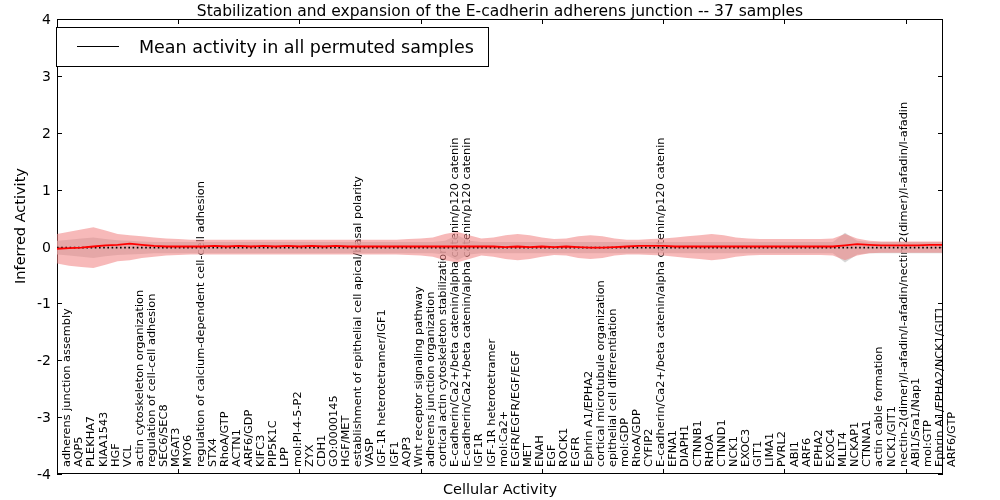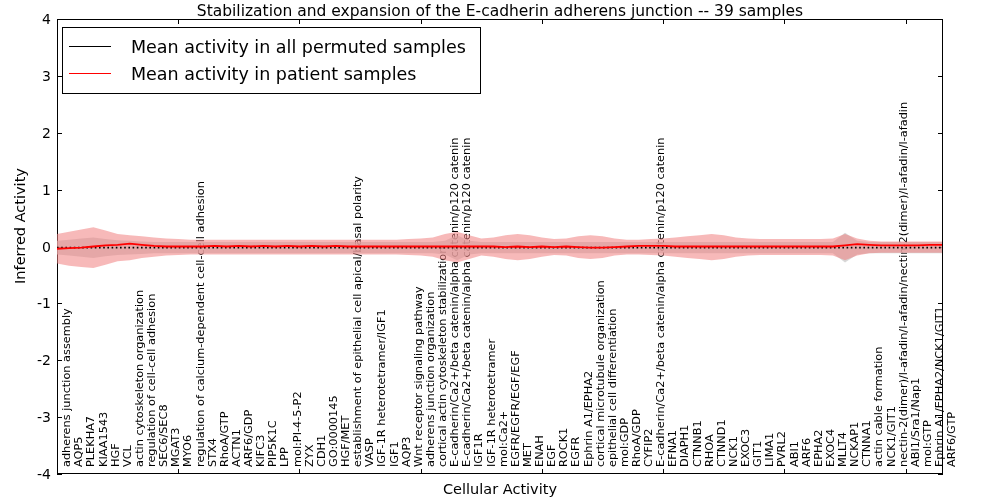--- a/index.html
+++ b/index.html
@@ -89,24 +89,24 @@
     line-height: 1;
     color: #000;
     white-space: nowrap;
     transform-origin: 0 0;
     transform: rotate(-90deg);
     pointer-events: auto;
   }
   
   #legend {
     position: absolute;
-    left: 62px; top: 27px;
+    left: 56px; top: 27px;
     border: 1.1px solid #000;
     background: #ffffff;
-    padding: 5px 14px 6px 6px;
+    padding: 5px 14px 6px 20px;
     z-index: 40;
   }
   .legend-row {
     display: flex;
     align-items: center;
     height: 27px;
   }
   .legend-swatch {
     width: 42px; height: 0;
     border-top-width: 1.6px;
@@ -122,21 +122,21 @@
     overflow: hidden;
     z-index: 30;
   }
   #data-svg { display: block; }
 </style>
 </head>
 <body>
 
 <div id="figure">
 
-  <div id="chart-title">Stabilization and expansion of the E-cadherin adherens junction -- 39 samples</div>
+  <div id="chart-title">Stabilization and expansion of the E-cadherin adherens junction -- 37 samples</div>
 
   <div id="plot-frame"></div>
 
   <div id="ylabel">Inferred Activity</div>
 
   <div id="ytick-layer">
       <div class="ytick-label" style="top: 474px; right: 949px;">-4</div>
       <div class="ytick-mark" style="position: absolute; left: 57px; top: 474px;"></div>
       <div class="ytick-mark" style="position: absolute; left: 938px; top: 474px;"></div>
       <div class="ytick-label" style="top: 417.125px; right: 949px;">-3</div>
@@ -270,19 +270,15 @@
         <path d="M0 228.6375 L12.123287671232877 228.6375 L24.246575342465754 228.6375 L36.36986301369863 228.6375 L48.49315068493151 228.6375 L60.61643835616438 228.6375 L72.73972602739725 228.6375 L84.86301369863014 228.6375 L96.98630136986301 228.6375 L109.10958904109589 228.6375 L121.23287671232876 228.6375 L133.35616438356163 228.6375 L145.4794520547945 228.6375 L157.6027397260274 228.6375 L169.72602739726028 228.6375 L181.84931506849315 228.6375 L193.97260273972603 228.6375 L206.0958904109589 228.6375 L218.21917808219177 228.6375 L230.34246575342465 228.6375 L242.46575342465752 228.6375 L254.58904109589042 228.6375 L266.71232876712327 228.6375 L278.83561643835617 228.6375 L290.958904109589 228.6375 L303.0821917808219 228.6375 L315.2054794520548 228.6375 L327.32876712328766 228.6375 L339.45205479452056 228.6375 L351.5753424657534 228.6375 L363.6986301369863 228.6375 L375.82191780821915 228.6375 L387.94520547945206 228.6375 L400.06849315068496 228.6375 L412.1917808219178 228.6375 L424.3150684931507 228.6375 L436.43835616438355 228.6375 L448.56164383561645 228.6375 L460.6849315068493 228.6375 L472.8082191780822 228.6375 L484.93150684931504 228.6375 L497.05479452054794 228.6375 L509.17808219178085 228.6375 L521.3013698630137 228.6375 L533.4246575342465 228.6375 L545.5479452054794 228.6375 L557.6712328767123 228.6375 L569.7945205479452 228.6375 L581.917808219178 228.6375 L594.0410958904109 228.6375 L606.1643835616438 228.6375 L618.2876712328767 228.6375 L630.4109589041096 228.6375 L642.5342465753424 228.6375 L654.6575342465753 228.6375 L666.7808219178082 228.6375 L678.9041095890411 228.6375 L691.027397260274 228.6375 L703.1506849315068 228.6375 L715.2739726027397 228.6375 L727.3972602739726 228.6375 L739.5205479452055 228.6375 L751.6438356164383 228.6375 L763.7671232876712 228.6375 L775.8904109589041 228.6375 L788.013698630137 228.6375 L800.1369863013699 228.6375 L812.2602739726027 228.6375 L824.3835616438356 228.6375 L836.5068493150685 228.6375 L848.6301369863014 228.6375 L860.7534246575342 228.6375 L872.8767123287671 228.6375 L885 228.6375" fill="none" stroke="#000000" stroke-width="1.8" stroke-dasharray="1.6,2.6"></path>
         <path d="M0 229.775 L12.123287671232877 229.20625 L24.246575342465754 228.6375 L36.36986301369863 227.5 L48.49315068493151 226.3625 L60.61643835616438 225.79375000000002 L72.73972602739725 224.65625 L84.86301369863014 225.79375000000002 L96.98630136986301 226.93125 L109.10958904109589 227.5 L121.23287671232876 227.5 L133.35616438356163 227.5 L145.4794520547945 227.5 L157.6027397260274 226.93125 L169.72602739726028 227.5 L181.84931506849315 226.93125 L193.97260273972603 227.5 L206.0958904109589 226.93125 L218.21917808219177 227.5 L230.34246575342465 226.93125 L242.46575342465752 227.5 L254.58904109589042 226.93125 L266.71232876712327 227.5 L278.83561643835617 226.93125 L290.958904109589 227.5 L303.0821917808219 227.5 L315.2054794520548 227.5 L327.32876712328766 227.5 L339.45205479452056 227.5 L351.5753424657534 227.5 L363.6986301369863 227.5 L375.82191780821915 227.5 L387.94520547945206 227.5 L400.06849315068496 227.5 L412.1917808219178 227.5 L424.3150684931507 227.5 L436.43835616438355 227.5 L448.56164383561645 228.06875 L460.6849315068493 227.5 L472.8082191780822 228.06875 L484.93150684931504 227.5 L497.05479452054794 228.06875 L509.17808219178085 227.5 L521.3013698630137 228.06875 L533.4246575342465 228.6375 L545.5479452054794 228.6375 L557.6712328767123 228.06875 L569.7945205479452 227.5 L581.917808219178 226.93125 L594.0410958904109 226.93125 L606.1643835616438 226.93125 L618.2876712328767 227.5 L630.4109589041096 227.5 L642.5342465753424 227.5 L654.6575342465753 227.5 L666.7808219178082 227.5 L678.9041095890411 227.5 L691.027397260274 227.5 L703.1506849315068 227.5 L715.2739726027397 227.5 L727.3972602739726 227.5 L739.5205479452055 227.5 L751.6438356164383 227.5 L763.7671232876712 227.5 L775.8904109589041 227.5 L788.013698630137 226.3625 L800.1369863013699 225.225 L812.2602739726027 225.79375000000002 L824.3835616438356 226.3625 L836.5068493150685 226.3625 L848.6301369863014 226.3625 L860.7534246575342 226.3625 L872.8767123287671 225.79375000000002 L885 225.79375000000002" fill="none" stroke="#ff0000" stroke-width="1.8"></path>
       </svg>
   </div>
 
   <div id="legend">
     <div class="legend-row">
       <span class="legend-swatch" style="border-top-color: rgb(0, 0, 0);"></span>
       <span class="legend-text">Mean activity in all permuted samples</span>
     </div>
-    <div class="legend-row">
-      <span class="legend-swatch" style="border-top-color: rgb(255, 0, 0);"></span>
-      <span class="legend-text">Mean activity in patient samples</span>
-    </div>
   </div>
 
 </div>
 
 </body></html>

